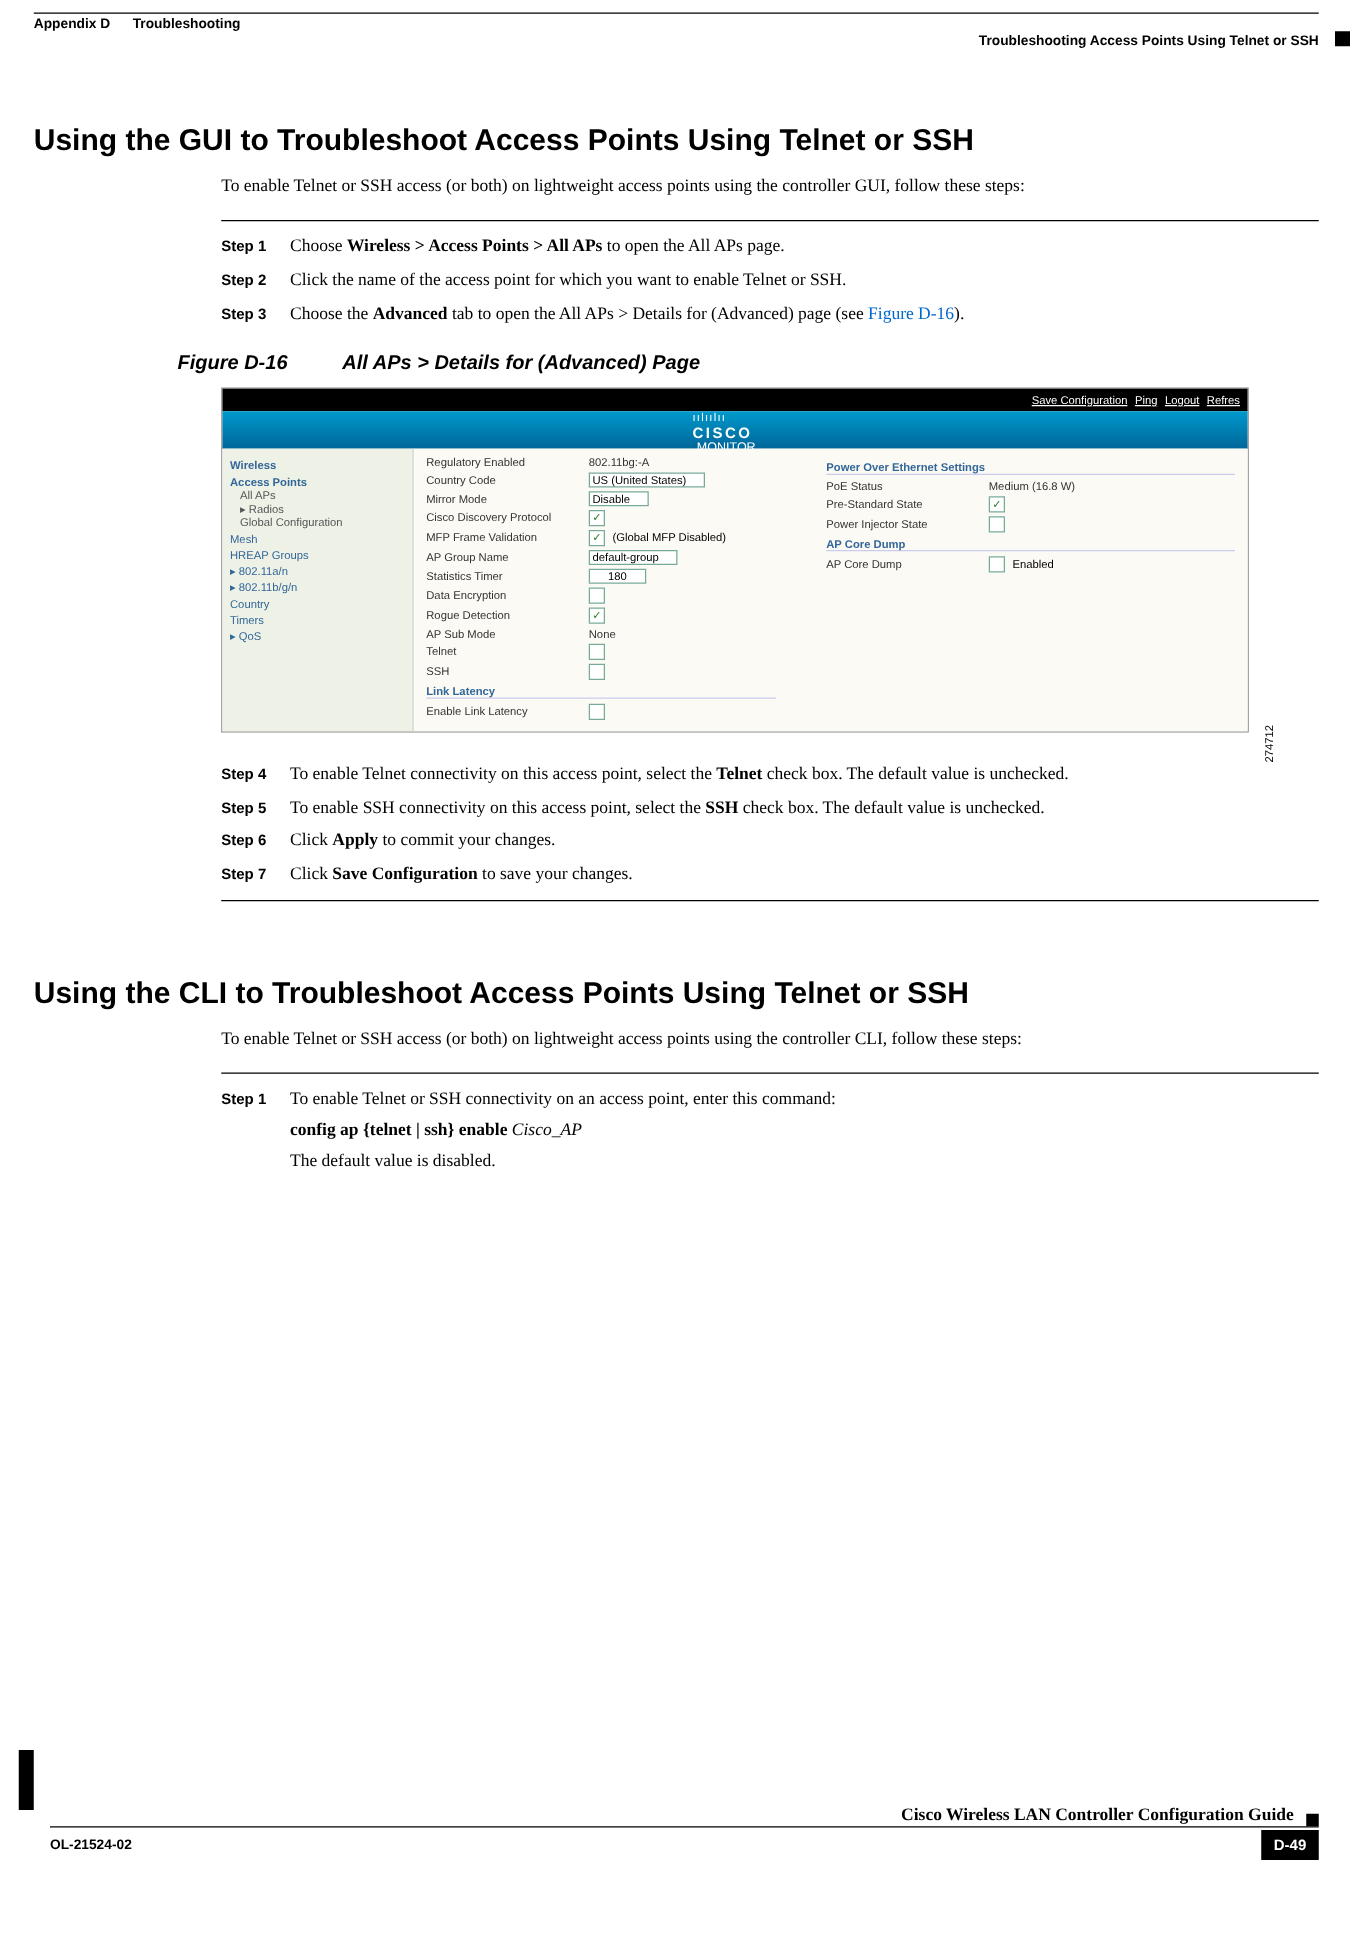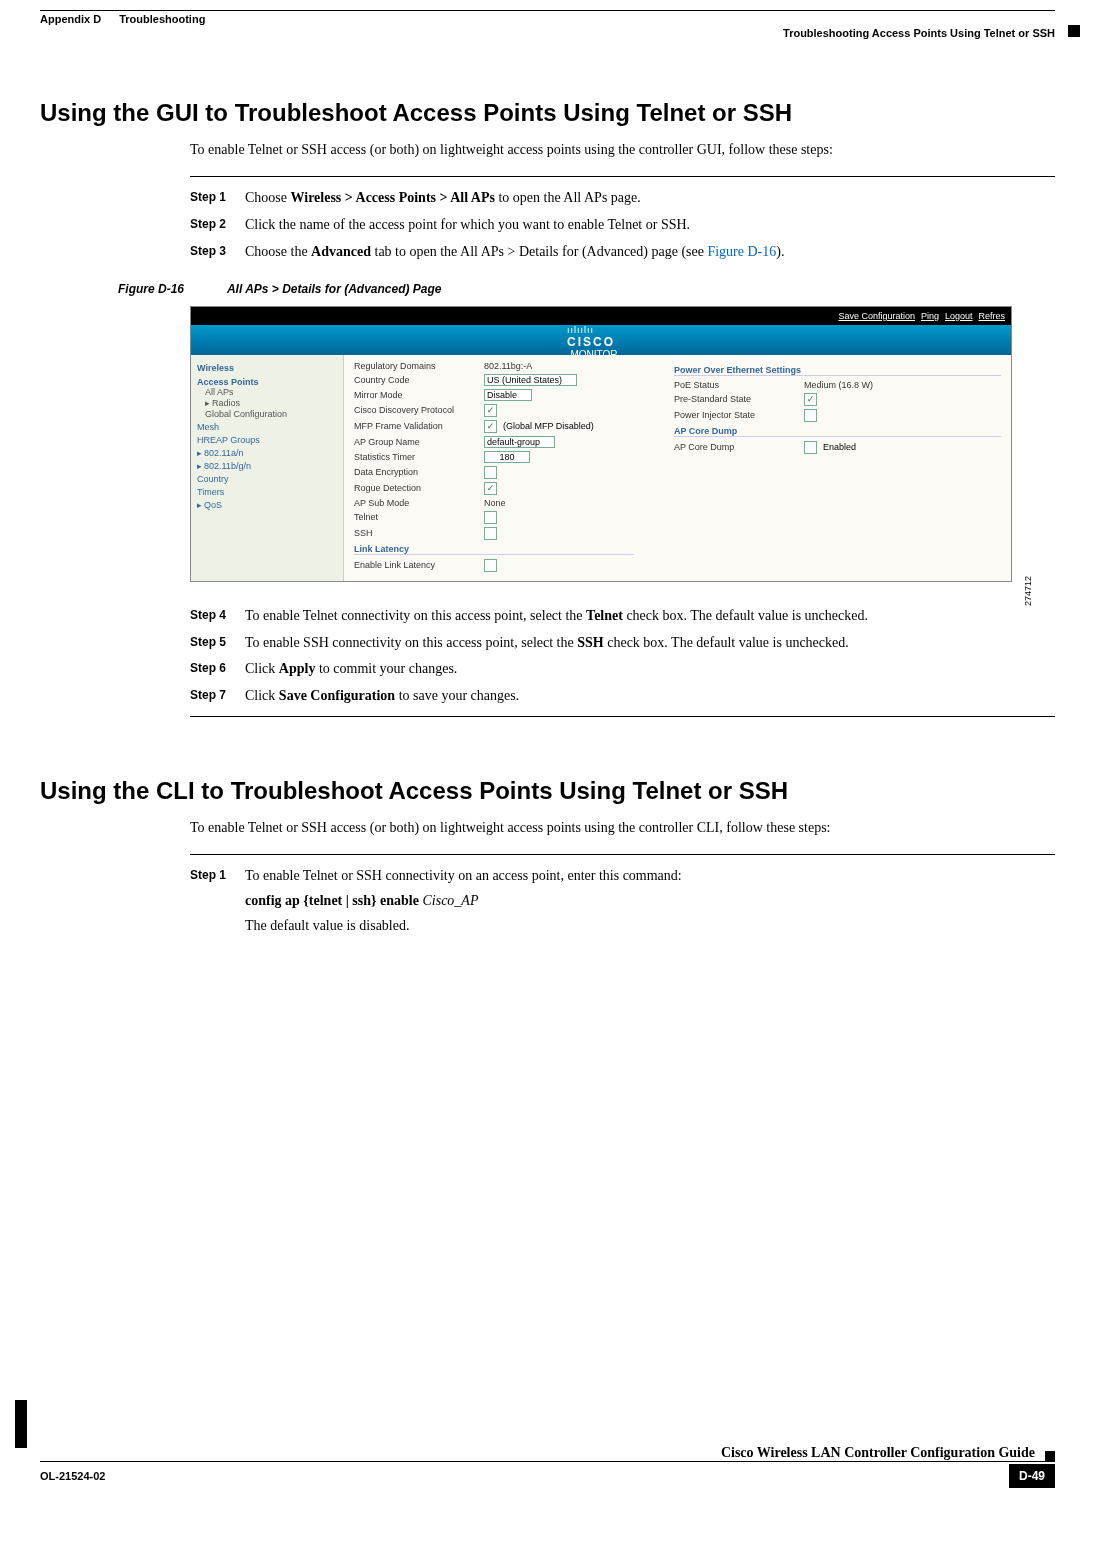--- a/index.html
+++ b/index.html
@@ -4,21 +4,21 @@
 <style>
   body {
     font-family: "Times New Roman", Times, serif;
     font-size: 14px;
     margin: 0;
     padding: 0;
     width: 1095px;
     color: #000;
     background: #fff;
   }
-  .page { padding: 10px 40px 0 40px; position: relative; min-height: 1480px; }
+  .page { padding: 10px 40px 0 27px; position: relative; min-height: 1480px; }
   .header-line { display:flex; align-items:flex-start; border-top:1px solid #000; padding-top:2px; margin-bottom:2px; }
   .header-left { font-family: Arial, Helvetica, sans-serif; font-size:11px; font-weight:bold; }
   .header-left .chapter { margin-right:15px; }
   .header-right { font-family: Arial, Helvetica, sans-serif; font-size:11px; font-weight:bold; margin-left:auto; text-align:right; }
   .side-marker-top { position:absolute; top:25px; right:15px; width:12px; height:12px; background:#000; }
   .side-marker-bottom-left { position:absolute; bottom:42px; left:15px; width:12px; height:48px; background:#000; }
   .small-black-square { display:inline-block; width:10px; height:10px; background:#000; vertical-align:middle; }
 
   .h1 { font-family: Arial, Helvetica, sans-serif; font-size:24px; font-weight:bold; margin-top:60px; margin-bottom:15px; }
   .body-indent { margin-left:150px; margin-right:10px; }
@@ -26,21 +26,21 @@
 
   .rule { border:0; border-top:1px solid #000; margin:10px 0 12px 0; }
   .steps { margin-left:150px; }
   .step-row { display:flex; margin-bottom:8px; line-height:1.35; }
   .step-label { width:55px; font-family: Arial, Helvetica, sans-serif; font-weight:bold; font-size:12px; flex:none; }
   .step-body { flex:1; }
   .bold { font-weight:bold; }
   .link { color:#0066cc; }
   .italic { font-style:italic;text-align:right; }
 
-  .figure-caption { margin-left:78px; font-family: Arial, Helvetica, sans-serif; font-weight:bold; font-style:italic; font-size:12px; margin-top:20px; margin-bottom:10px; }
+  .figure-caption { margin-left:115px; font-family: Arial, Helvetica, sans-serif; font-weight:bold; font-style:italic; font-size:16px; margin-top:20px; margin-bottom:10px; }
   .figure-caption .figlabel { font-style:italic; margin-right:40px; }
 
   
   .figure { margin-left:150px; width:820px; border:1px solid #888; font-family: Arial, Helvetica, sans-serif; font-size:10px; position:relative; }
   .fig-topbar { background:#000; color:#fff; display:flex; align-items:center; height:18px; padding:0 6px; font-size:9px; }
   .fig-topbar .spacer { flex:1; }
   .fig-topbar span { margin-left:6px; text-decoration:underline; }
   .fig-menubar { background:linear-gradient(#0099cc,#006699); color:#fff; display:flex; align-items:center; height:30px; padding:0 8px; font-size:10px;flex-direction:column; }
   .fig-menubar .logo { font-weight:bold; letter-spacing:2px; font-size:12px; margin-right:20px; }
   .fig-menubar .menu-item { margin-right:14px; }
@@ -157,21 +157,21 @@
         <div class="side-link">▸ 802.11a/n</div>
         <div class="side-link">▸ 802.11b/g/n</div>
         <div class="side-link">Country</div>
         <div class="side-link">Timers</div>
         <div class="side-link">▸ QoS</div>
       </div>
       <div class="fig-main">
         <div class="fig-form">
           <div class="fig-col1">
             <div class="fig-row">
-                <div class="lbl">Regulatory Domains</div>
+                <div class="lbl">Regulatory Enabled</div>
                 <div class="val">802.11bg:-A</div>
               </div>
             <div class="fig-row">
                 <div class="lbl">Country Code</div>
                 <div class="fig-select">US (United States)</div>
               </div>
             <div class="fig-row">
                 <div class="lbl">Mirror Mode</div>
                 <div class="fig-select">Disable</div>
               </div>

